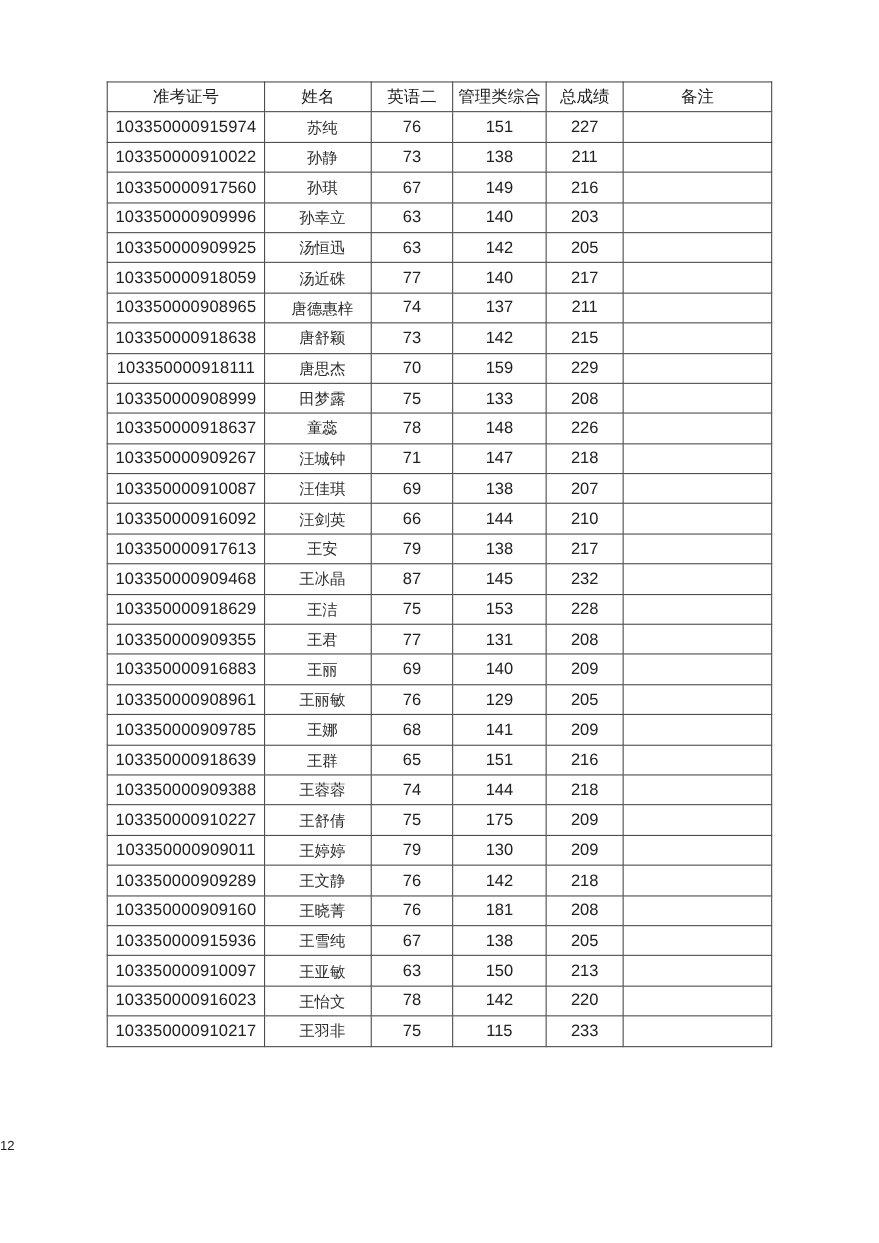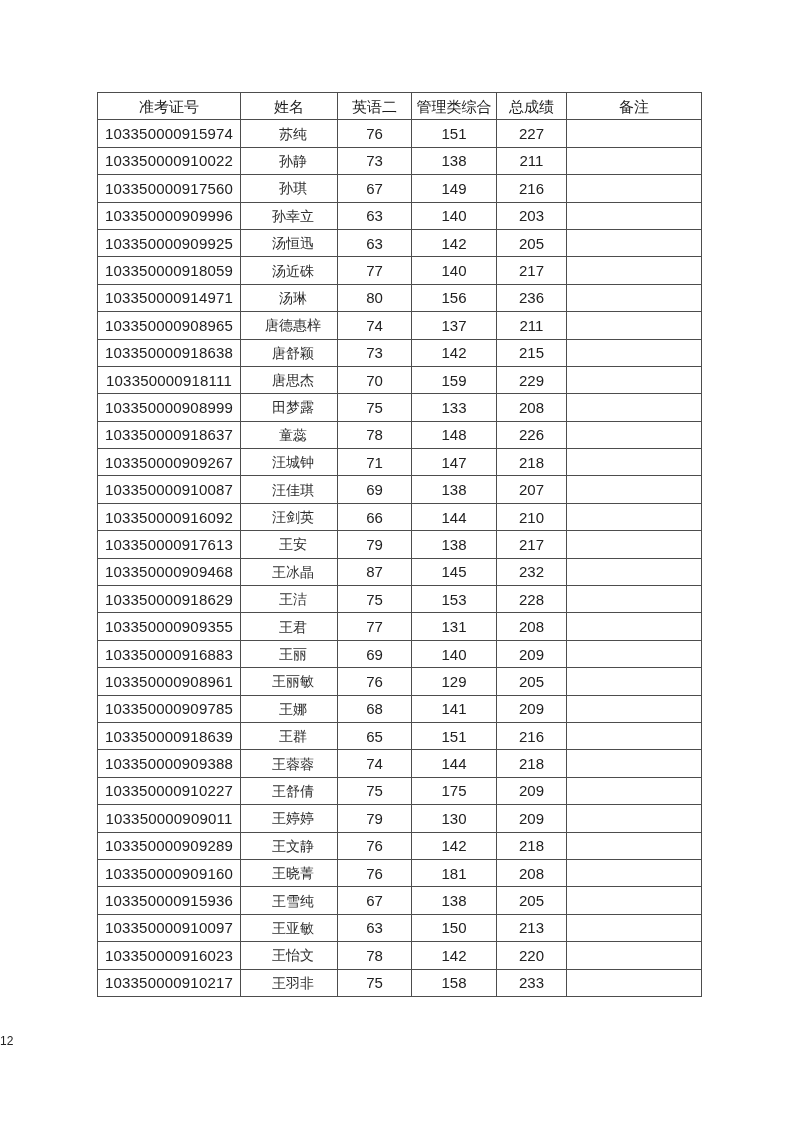--- a/index.html
+++ b/index.html
@@ -11,21 +11,21 @@
     position: relative;
     width: 799px;
     height: 1130px;
     background: #ffffff;
     overflow: hidden;
     font-family: "Liberation Sans", sans-serif;
   }
   table.score-table {
     position: absolute;
     left: 97px;
-    top: 92px;
+    top: 74px;
     width: 604px;
     border-collapse: collapse;
     table-layout: fixed;
   }
   .score-table th,
   .score-table td {
     border: 1px solid #4d4d4d;
     height: 26.4px;
     padding: 0;
     margin: 0;
@@ -132,28 +132,20 @@
         </tr>
         <tr>
           <td class="ticket-cell">103350000918059</td>
           <td class="name-cell">汤近硃</td>
           <td>77</td>
           <td>140</td>
           <td>217</td>
           <td class="remark-cell"></td>
         </tr>
         <tr>
-          <td class="ticket-cell">103350000914971</td>
-          <td class="name-cell">汤琳</td>
-          <td>80</td>
-          <td>156</td>
-          <td>236</td>
-          <td class="remark-cell"></td>
-        </tr>
-        <tr>
           <td class="ticket-cell">103350000908965</td>
           <td class="name-cell">唐德惠梓</td>
           <td>74</td>
           <td>137</td>
           <td>211</td>
           <td class="remark-cell"></td>
         </tr>
         <tr>
           <td class="ticket-cell">103350000918638</td>
           <td class="name-cell">唐舒颖</td>
@@ -335,21 +327,21 @@
           <td class="name-cell">王怡文</td>
           <td>78</td>
           <td>142</td>
           <td>220</td>
           <td class="remark-cell"></td>
         </tr>
         <tr>
           <td class="ticket-cell">103350000910217</td>
           <td class="name-cell">王羽非</td>
           <td>75</td>
-          <td>158</td>
+          <td>115</td>
           <td>233</td>
           <td class="remark-cell"></td>
         </tr>
       </tbody>
   </table>
 
   <div class="page-number">12</div>
 
 </div>
 

